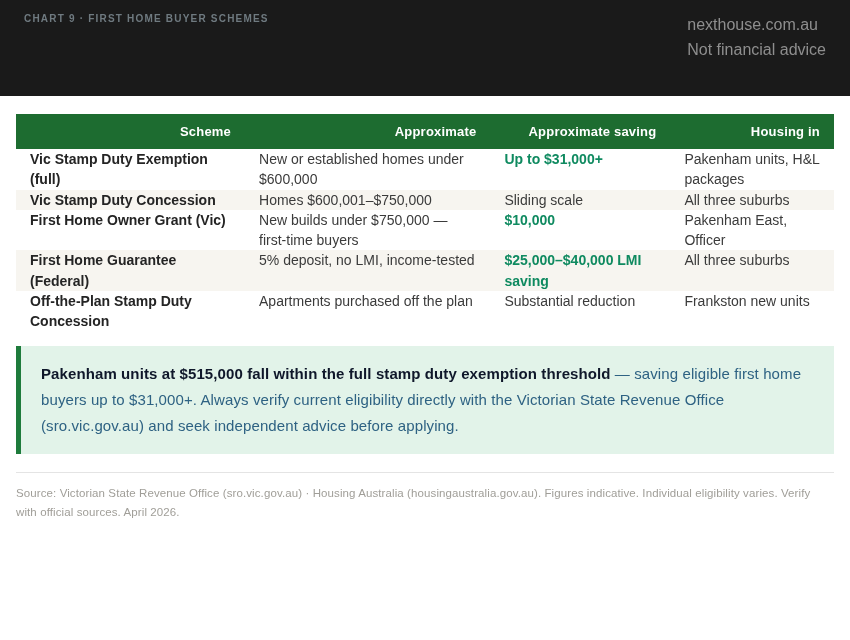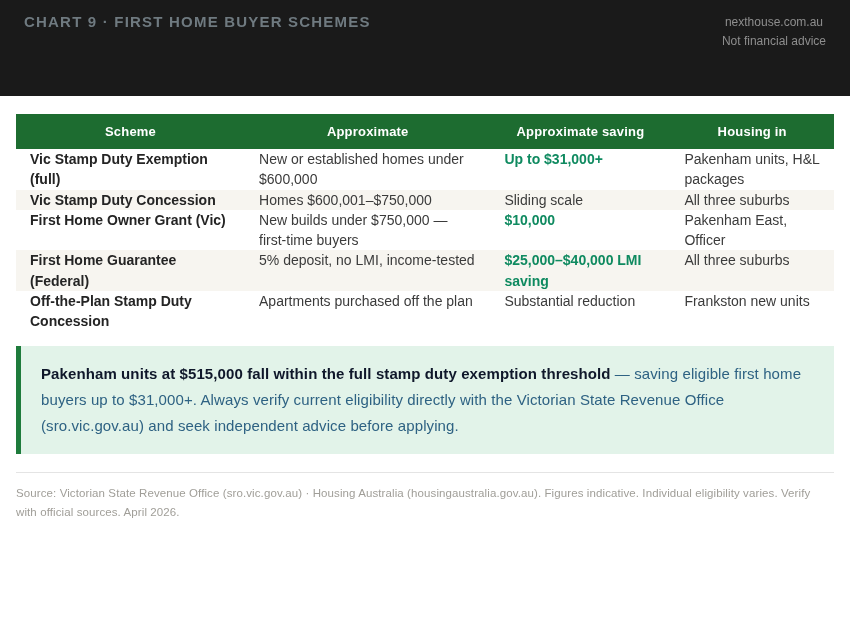--- a/index.html
+++ b/index.html
@@ -12,60 +12,60 @@
 
   
   .page-header {
     background: #1a1a1a;
     height: 96px;
     padding: 13px 24px 0 24px;
     position: relative;
   }
   .eyebrow {
     color: #6f7a80;
-    font-size: 15px;
+    font-size: 10px;
     font-weight: bold;
     letter-spacing: 1.2px;
     margin-bottom: 2px;
   }
   .page-title {
     color: #ffffff;
     font-size: 17.5px;
     font-weight: bold;
     line-height: 1.5;
     max-width: 660px;
     letter-spacing: .1px;
   }
   .header-right {
     position: absolute;
     top: 13px;
     right: 24px;
-    text-align: center;
+    text-align: left;
     color: #8e8e8e;
-    font-size: 12px;
+    font-size: 16px;
     line-height: 1.55;
   }
 
   
   .content { padding: 18px 16px 0 16px; }
   table.schemes {
     width: 100%;
     border-collapse: collapse;
     table-layout: fixed;
   }
   col.c1 { width: 28%; }
   col.c2 { width: 30%; }
   col.c3 { width: 22%; }
   col.c4 { width: 20%; }
   thead th {
     background: #1d6c30;
     color: #ffffff;
     font-size: 13px;
     font-weight: bold;
-    text-align: center;
+    text-align: right;
     padding: 10px 14px;
     letter-spacing: .2px;
   }
   tbody td {
     font-size: 14px;
     color: #3b3b3b;
     line-height: 1.45;
     padding: 0 14px;
     vertical-align: top;
     background: #ffffff;

